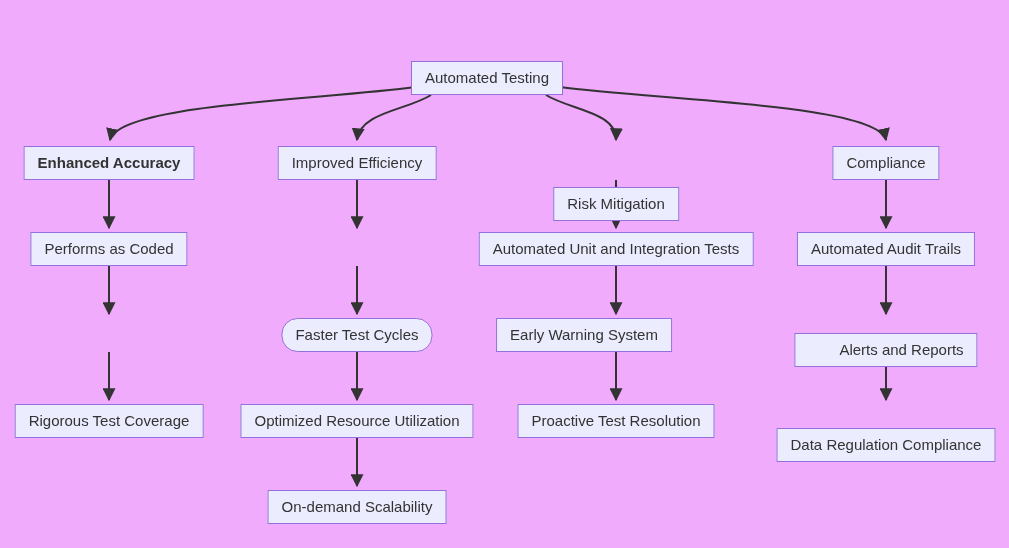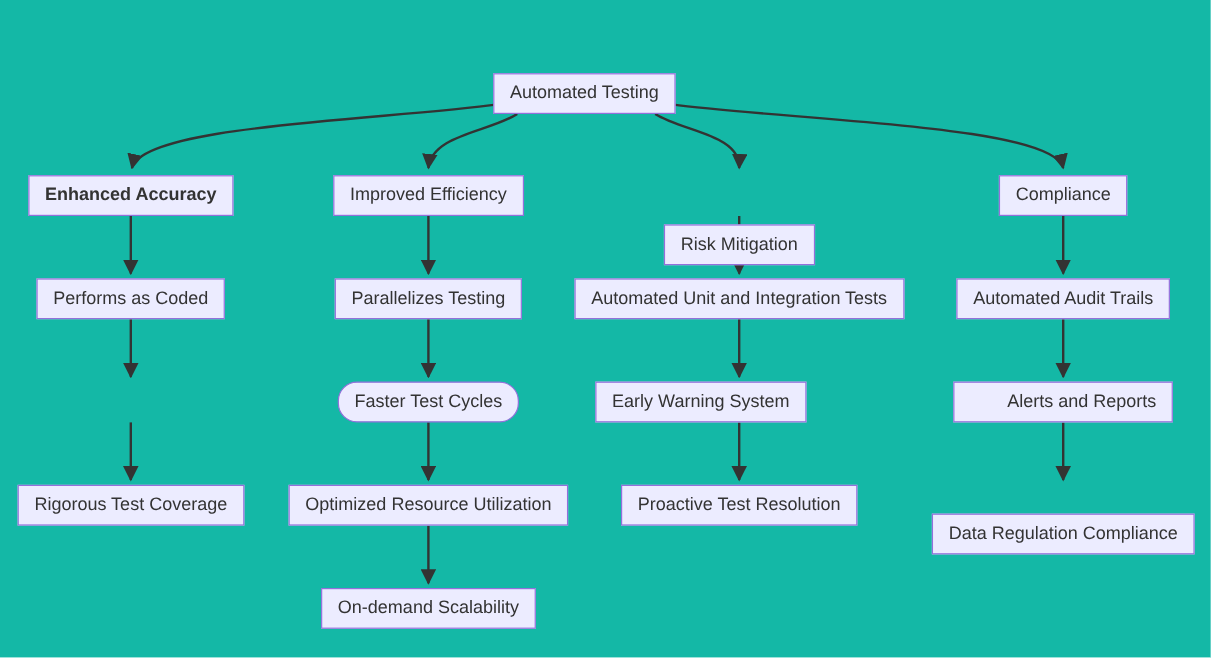--- a/index.html
+++ b/index.html
@@ -5,21 +5,21 @@
   html, body {
     margin: 0;
     padding: 0;
     background: #ffffff;
     font-family: "Liberation Sans", "DejaVu Sans", sans-serif;
   }
   .canvas {
     position: relative;
     width: 1009px;
     height: 548px;
-    background: #14b8a6;
+    background: #f0abfc;
     overflow: hidden;
   }
   .edges {
     position: absolute;
     top: 0;
     left: 0;
     width: 1009px;
     height: 548px;
   }
   .edge {
@@ -77,28 +77,27 @@
     <path class="edge" d="M886,352 L886,400" marker-end="url(#arrow)"></path>
   </svg>
 
   <div class="node" style="left:487px; top:61px;">Automated Testing</div>
 
   <div class="node" style="left:109px; top:146px;font-weight:bold;">Enhanced Accuracy</div>
   <div class="node" style="left:109px; top:232px;">Performs as Coded</div>
   <div class="node" style="left:109px; top:404px;">Rigorous Test Coverage</div>
 
   <div class="node" style="left:357px; top:146px;">Improved Efficiency</div>
-  <div class="node" style="left:357px; top:232px;">Parallelizes Testing</div>
   <div class="node" style="left:357px; top:318px;border-radius:16px;">Faster Test Cycles</div>
   <div class="node" style="left:357px; top:404px;">Optimized Resource Utilization</div>
   <div class="node" style="left:357px; top:490px;">On-demand Scalability</div>
 
   <div class="node" style="left:616px; top:146px;margin-top:41px;">Risk Mitigation</div>
   <div class="node" style="left:616px; top:232px;">Automated Unit and Integration Tests</div>
   <div class="node" style="left:584px; top:318px;">Early Warning System</div>
   <div class="node" style="left:616px; top:404px;">Proactive Test Resolution</div>
 
   <div class="node" style="left:886px; top:146px;">Compliance</div>
   <div class="node" style="left:886px; top:232px;">Automated Audit Trails</div>
-  <div class="node" style="left:886px; top:318px;padding-left:44px;">Alerts and Reports</div>
+  <div class="node" style="left:886px; top:333px;padding-left:44px;">Alerts and Reports</div>
   <div class="node" style="left:886px; top:428px;">Data Regulation Compliance</div>
 
 </div>
 
 </body></html>

